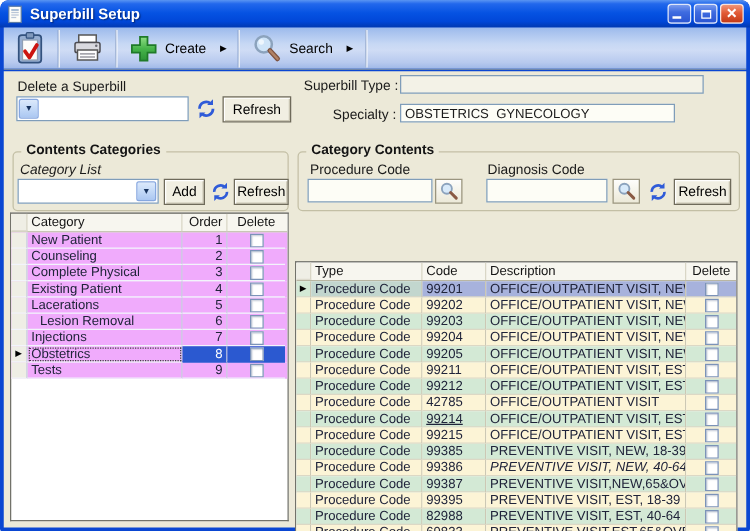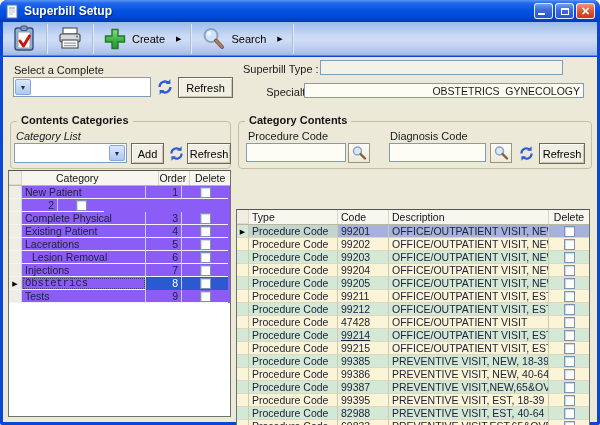--- a/index.html
+++ b/index.html
@@ -54,24 +54,24 @@
     display:flex; align-items:center; }
   .rowhdr { flex:0 0 auto; background:#efeee5; border-right:1px solid #cfccbc; border-bottom:1px solid #dedbce;
     display:flex; align-items:center; justify-content:center; padding:0; }
   .rowhdr span { font-size:7px; color:#000; line-height:1; }
   .ghead { background:#f7f6ef; border-bottom:1px solid #b9b6a2; }
   .ghead .gcell { font-size:10.5px; color:#141414; border-right:1px solid #d9d6c6; }
   .cb { width:11px; height:11px; background:#fff; border:1px solid #7c93b8;
     box-shadow:inset 1px 1px 1px rgba(60,80,120,.25); flex:0 0 auto; }
 
   
-  .lt-row { height:13px; background:#8b5cf6; }
+  .lt-row { height:13px; background:#f0abfc; }
   .lt-row .gcell { border-right:1px solid #c9cfdf; border-bottom:1px solid #f2f4fb; color:#20243a; }
   .lt-row.sel .cell-order, .lt-row.sel .cell-del { background:#2b59d0; color:#fff; border-bottom-color:#2b59d0; }
-  .lt-row.sel .cell-cat { outline:1px dotted #444; outline-offset:-2px;font-family:Liberation Mono, monospace; }
+  .lt-row.sel .cell-cat { outline:1px dotted #444; outline-offset:-2px; }
   .lt-head { height:15px; }
 
   
   .rt-row { height:13px; }
   .rt-row .gcell { border-right:1px solid #ccc8b4; border-bottom:1px solid #dcd8c5; color:#20243a; }
   .rt-row.green .gcell { background:#d3e9d5; }
   .rt-row.cream .gcell { background:#fcf4d6; }
   .rt-row.sel .cell-type { background:#c2d6ce; }
   .rt-row.sel .cell-code, .rt-row.sel .cell-desc, .rt-row.sel .cell-del { background:#a7b2dc; }
   .rt-head { height:15px; }
@@ -152,38 +152,38 @@
         <path d="M15 14.5 L21 21" stroke="#b08266" stroke-width="2" stroke-linecap="round"></path>
       </svg>
       <span class="tlabel">Search</span>
       <span class="tarrow">▶</span>
     </div>
     <div class="tsep"></div>
   </div>
 
   <div class="client">
 
-    <span class="lbl" style="left:11px;top:7px;">Select a Complete</span>
+    <span class="lbl" style="left:11px;top:7px;">Delete a Superbill</span>
     <div class="combo" style="left:10px;top:20px;width:138px;height:20px;">
       <span class="cbtn">
           <span>▼</span>
         </span>
     </div>
     <svg class="refico" style="left:153px;top:21px;" width="18" height="18" viewBox="0 0 16 16">
       <path d="M3.2 8a4.8 4.8 0 0 1 8-3.6" stroke="#2f5bd8" stroke-width="2" fill="none"></path>
       <path d="M12.8 1.2 v4.2 h-4.2 z" fill="#2f5bd8"></path>
       <path d="M12.8 8a4.8 4.8 0 0 1 -8 3.6" stroke="#2f5bd8" stroke-width="2" fill="none"></path>
       <path d="M3.2 14.8 v-4.2 h4.2 z" fill="#2f5bd8"></path>
     </svg>
     <div class="xpbtn" style="left:175px;top:20px;width:55px;height:21px;">Refresh</div>
 
     <span class="lbl" style="left:240px;top:6px;width:74px;text-align:right;">Superbill Type :</span>
     <div class="field" style="left:317px;top:3px;width:243px;height:15px;background:#f3f2e7;"></div>
     <span class="lbl" style="left:240px;top:29px;width:74px;text-align:right;">Specialty :</span>
-    <div class="field" style="left:301px;top:26px;width:280px;height:15px;text-align:right;">OBSTETRICS  GYNECOLOGY</div>
+    <div class="field" style="left:317px;top:26px;width:220px;height:15px;">OBSTETRICS  GYNECOLOGY</div>
 
     <div class="groupbox" style="left:7px;top:64px;width:221px;height:48px;">
       <span class="gtitle">Contents Categories</span>
     </div>
     <span class="lbl" style="left:13px;top:73px;font-style:italic;">Category List</span>
     <div class="combo" style="left:11px;top:86px;width:113px;height:20px;">
       <span class="cval"></span>
       <span class="cbtn">
           <span>▼</span>
         </span>
@@ -220,35 +220,36 @@
       <path d="M3.2 8a4.8 4.8 0 0 1 8-3.6" stroke="#2f5bd8" stroke-width="2" fill="none"></path>
       <path d="M12.8 1.2 v4.2 h-4.2 z" fill="#2f5bd8"></path>
       <path d="M12.8 8a4.8 4.8 0 0 1 -8 3.6" stroke="#2f5bd8" stroke-width="2" fill="none"></path>
       <path d="M3.2 14.8 v-4.2 h4.2 z" fill="#2f5bd8"></path>
     </svg>
     <div class="xpbtn" style="left:536px;top:86px;width:46px;height:21px;">Refresh</div>
 
     <div class="grid" style="left:5px;top:113px;width:223px;height:247px;">
       <div class="grow ghead lt-head">
         <div class="gcell rowhdr" style="width:13px;"></div>
-        <div class="gcell" style="width:124px;margin-left:31px;">Category</div>
+        <div class="gcell" style="width:124px;">Category</div>
         <div class="gcell cell-order" style="width:36px;">Order</div>
         <div class="gcell cell-delcenter" style="width:46px;border-right:none;">Delete</div>
       </div>
       <div id="lt-body">
           <div class="grow lt-row">
             <div class="gcell rowhdr" style="width: 13px;"></div>
             <div class="gcell cell-cat" style="width: 124px;">New Patient</div>
             <div class="gcell cell-order" style="width: 36px;">1</div>
             <div class="gcell cell-del cell-delcenter" style="width: 46px; border-right: none;">
               <span class="cb"></span>
             </div>
           </div>
           <div class="grow lt-row">
             <div class="gcell rowhdr" style="width: 13px;"></div>
+            <div class="gcell cell-cat" style="width: 124px;">Counseling</div>
             <div class="gcell cell-order" style="width: 36px;">2</div>
             <div class="gcell cell-del cell-delcenter" style="width: 46px; border-right: none;">
               <span class="cb"></span>
             </div>
           </div>
           <div class="grow lt-row">
             <div class="gcell rowhdr" style="width: 13px;"></div>
             <div class="gcell cell-cat" style="width: 124px;">Complete Physical</div>
             <div class="gcell cell-order" style="width: 36px;">3</div>
             <div class="gcell cell-del cell-delcenter" style="width: 46px; border-right: none;">
@@ -378,21 +379,21 @@
             <div class="gcell cell-type" style="width: 89px;">Procedure Code</div>
             <div class="gcell cell-code" style="width: 51px;">99212</div>
             <div class="gcell cell-desc" style="width: 160px;">OFFICE/OUTPATIENT VISIT, EST</div>
             <div class="gcell cell-del cell-delcenter" style="width: 40px; border-right: none;">
               <span class="cb"></span>
             </div>
           </div>
           <div class="grow rt-row cream">
             <div class="gcell rowhdr" style="width: 12px;"></div>
             <div class="gcell cell-type" style="width: 89px;">Procedure Code</div>
-            <div class="gcell cell-code" style="width: 51px;">47428</div>
+            <div class="gcell cell-code" style="width: 51px;">42785</div>
             <div class="gcell cell-desc" style="width: 160px;">OFFICE/OUTPATIENT VISIT</div>
             <div class="gcell cell-del cell-delcenter" style="width: 40px; border-right: none;">
               <span class="cb"></span>
             </div>
           </div>
           <div class="grow rt-row green">
             <div class="gcell rowhdr" style="width: 12px;"></div>
             <div class="gcell cell-type" style="width: 89px;">Procedure Code</div>
             <div class="gcell cell-code" style="width: 51px; text-decoration: underline;">99214</div>
             <div class="gcell cell-desc" style="width: 160px;">OFFICE/OUTPATIENT VISIT, EST</div>
@@ -415,21 +416,21 @@
             <div class="gcell cell-code" style="width: 51px;">99385</div>
             <div class="gcell cell-desc" style="width: 160px;">PREVENTIVE VISIT, NEW, 18-39</div>
             <div class="gcell cell-del cell-delcenter" style="width: 40px; border-right: none;">
               <span class="cb"></span>
             </div>
           </div>
           <div class="grow rt-row cream">
             <div class="gcell rowhdr" style="width: 12px;"></div>
             <div class="gcell cell-type" style="width: 89px;">Procedure Code</div>
             <div class="gcell cell-code" style="width: 51px;">99386</div>
-            <div class="gcell cell-desc" style="width: 160px;">PREVENTIVE VISIT, NEW, 40-64</div>
+            <div class="gcell cell-desc" style="width: 160px; font-style: italic;">PREVENTIVE VISIT, NEW, 40-64</div>
             <div class="gcell cell-del cell-delcenter" style="width: 40px; border-right: none;">
               <span class="cb"></span>
             </div>
           </div>
           <div class="grow rt-row green">
             <div class="gcell rowhdr" style="width: 12px;"></div>
             <div class="gcell cell-type" style="width: 89px;">Procedure Code</div>
             <div class="gcell cell-code" style="width: 51px;">99387</div>
             <div class="gcell cell-desc" style="width: 160px;">PREVENTIVE VISIT,NEW,65&amp;OVER</div>
             <div class="gcell cell-del cell-delcenter" style="width: 40px; border-right: none;">

